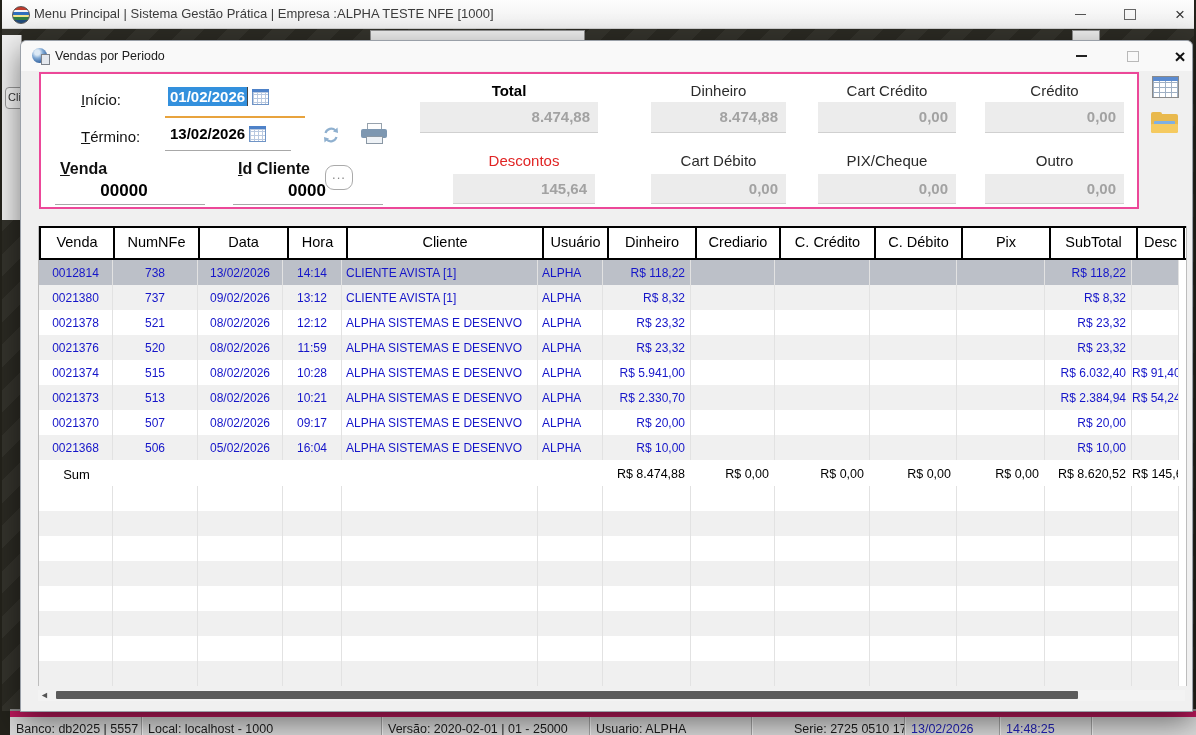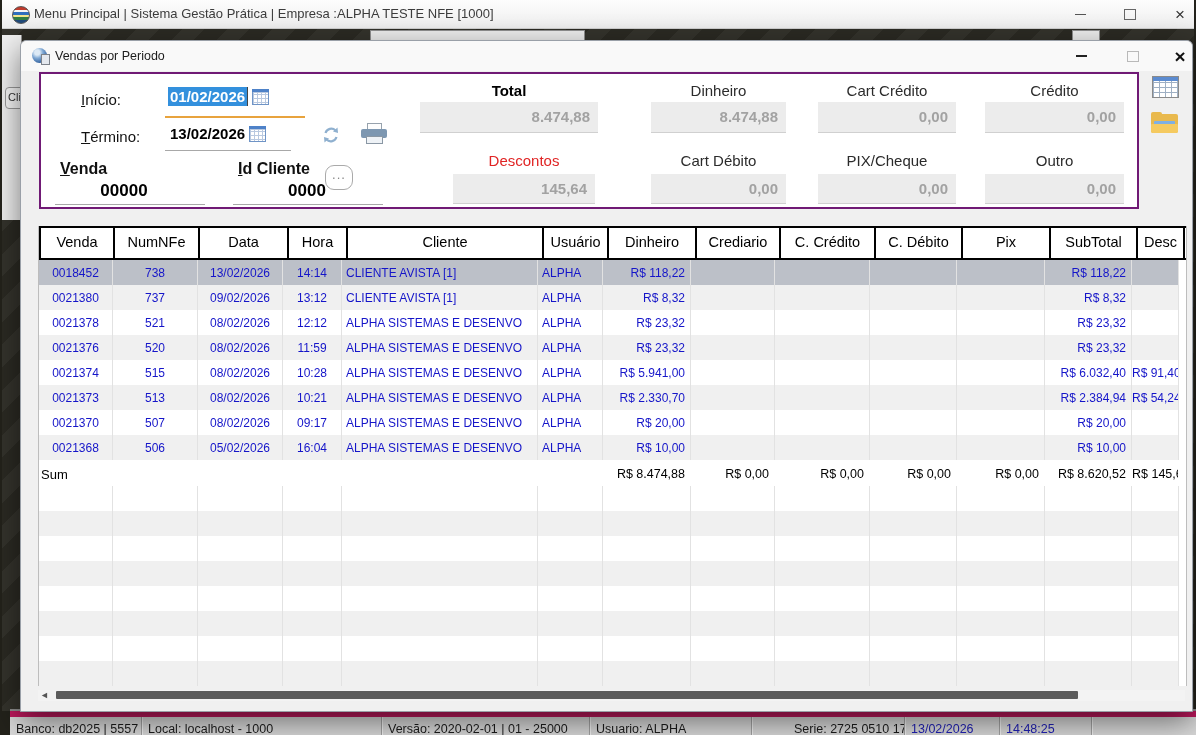--- a/index.html
+++ b/index.html
@@ -35,21 +35,21 @@
   .dlg-title{position:absolute;left:34px;top:8px;font-size:12.5px;color:#1c1c1c;}
   .dlg-ico{position:absolute;left:11px;top:7px;width:15px;height:15px;border-radius:50%;
     background:radial-gradient(circle at 35% 30%,#dce9f5 0 18%,#7fa8d4 40%,#35639f 75%,#24456f);}
   .dlg-ico::after{content:"";position:absolute;right:-3px;bottom:-2px;width:7px;height:9px;background:#e4e8ee;border:1px solid #7d828a;}
   .dlg-ctl{position:absolute;top:2px;width:40px;height:26px;display:flex;align-items:center;justify-content:center;cursor:pointer;}
   .dlg-ctl .glyph-min{border-top:2px solid #222;}
   .dlg-ctl .glyph-max{border-color:#b9b9b9;}
   .dlg-ctl .glyph-close{color:#111;font-size:19px;font-weight:bold;}
 
   
-  .panel{position:absolute;left:18px;top:31px;width:1100px;height:137px;background:#fff;border:2px solid #701a75;box-sizing:border-box;}
+  .panel{position:absolute;left:18px;top:31px;width:1100px;height:137px;background:#fff;border:2px solid #ec4899;box-sizing:border-box;}
   .flabel{position:absolute;font-size:15px;color:#111;white-space:nowrap;}
   .accel{text-decoration:underline;}
   .bold{font-weight:bold;font-size:16px;}
   .date-wrap{position:absolute;display:flex;align-items:center;gap:4px;}
   .date-val{font-size:15px;font-weight:bold;color:#000;white-space:nowrap;}
   .date-val.selected{background:#3390dd;color:#fff;padding:1px 2px;border-right:1px solid #444;}
   .cal{position:relative;width:15px;height:14px;border:1px solid #6f94c6;background:#fff;display:inline-block;
     background-image:repeating-linear-gradient(90deg,#b9c9e0 0 1px,transparent 1px 4px),repeating-linear-gradient(180deg,#b9c9e0 0 1px,transparent 1px 4px);background-position:0 4px;}
   .cal::before{content:"";position:absolute;left:-1px;top:-1px;right:-1px;height:3px;background:#4e82c8;}
   .uline{position:absolute;height:2px;background:#e8a33d;}
@@ -82,21 +82,21 @@
   .tr{display:flex;height:25px;background:#fff;}
   .tr.alt{background:#f0f0f0;}
   .tr.sel .td{background:#bcc0c8;}
   .td{height:25px;box-sizing:border-box;border-right:1px solid #e2e2e2;font-size:12px;color:#1515c9;padding-top:6px;overflow:hidden;white-space:nowrap;flex:none;}
   .td.strip{background:#fff !important;}
   .al-c{text-align:center;}
   .al-l{text-align:left;padding-left:4px;}
   .al-r{text-align:right;padding-right:5px;}
   .tr.sum{background:#fff;height:26px;}
   .tr.sum .td{border-right:1px solid transparent;color:#000;font-size:12.5px;padding-top:7px;}
-  .tr.sum .td:first-child{text-align:left;padding-left:2px;font-size:13px;}
+  .tr.sum .td:first-child{text-align:center;padding-left:2px;font-size:13px;}
 
   
   .hscroll{position:absolute;left:17px;top:649px;width:1147px;height:11px;background:#f3f3f3;}
   .hscroll .arrow{position:absolute;left:2px;top:0px;font-size:9px;color:#555;}
   .hscroll .thumb{position:absolute;left:18px;top:1px;width:1022px;height:8px;background:#5c5c5c;border-radius:1px;cursor:pointer;}
 </style>
 </head>
 <body>
 
 <div id="screen">
@@ -239,21 +239,21 @@
           <span class="th" style="width: 88px;">Dinheiro</span>
           <span class="th" style="width: 84px;">Crediario</span>
           <span class="th" style="width: 95px;">C. Crédito</span>
           <span class="th" style="width: 87px;">C. Débito</span>
           <span class="th" style="width: 88px;">Pix</span>
           <span class="th" style="width: 87px;">SubTotal</span>
           <span class="th" style="width: 47px;">Desc</span>
           <span class="th" style="width: 7px; border-right: none;"></span>
         </div>
         <div class="tr sel">
-          <span class="td al-c" style="width: 74px;">0018452</span>
+          <span class="td al-c" style="width: 74px;">0012814</span>
           <span class="td al-c" style="width: 85px;">738</span>
           <span class="td al-c" style="width: 85px;">13/02/2026</span>
           <span class="td al-c" style="width: 59px;">14:14</span>
           <span class="td al-l" style="width: 196px;">CLIENTE AVISTA [1]</span>
           <span class="td al-l" style="width: 65px;">ALPHA</span>
           <span class="td al-r" style="width: 88px;">R$ 118,22</span>
           <span class="td al-r" style="width: 84px;"></span>
           <span class="td al-r" style="width: 95px;"></span>
           <span class="td al-r" style="width: 87px;"></span>
           <span class="td al-r" style="width: 88px;"></span>

